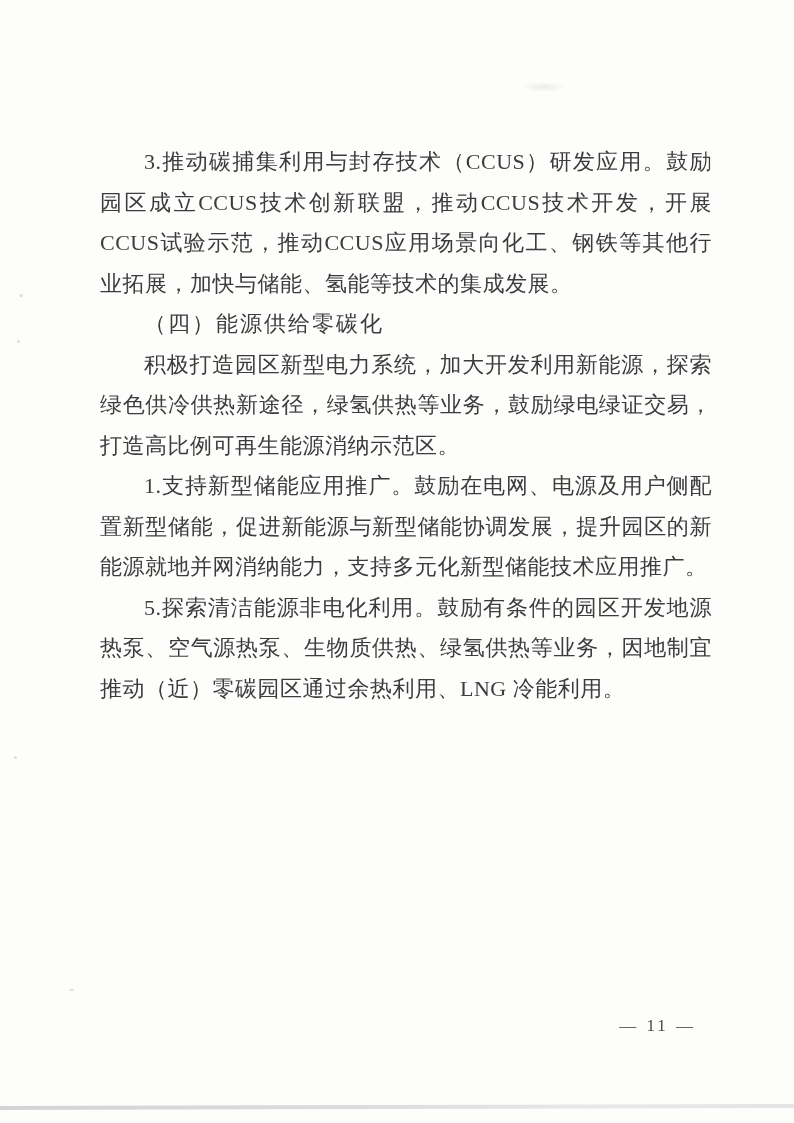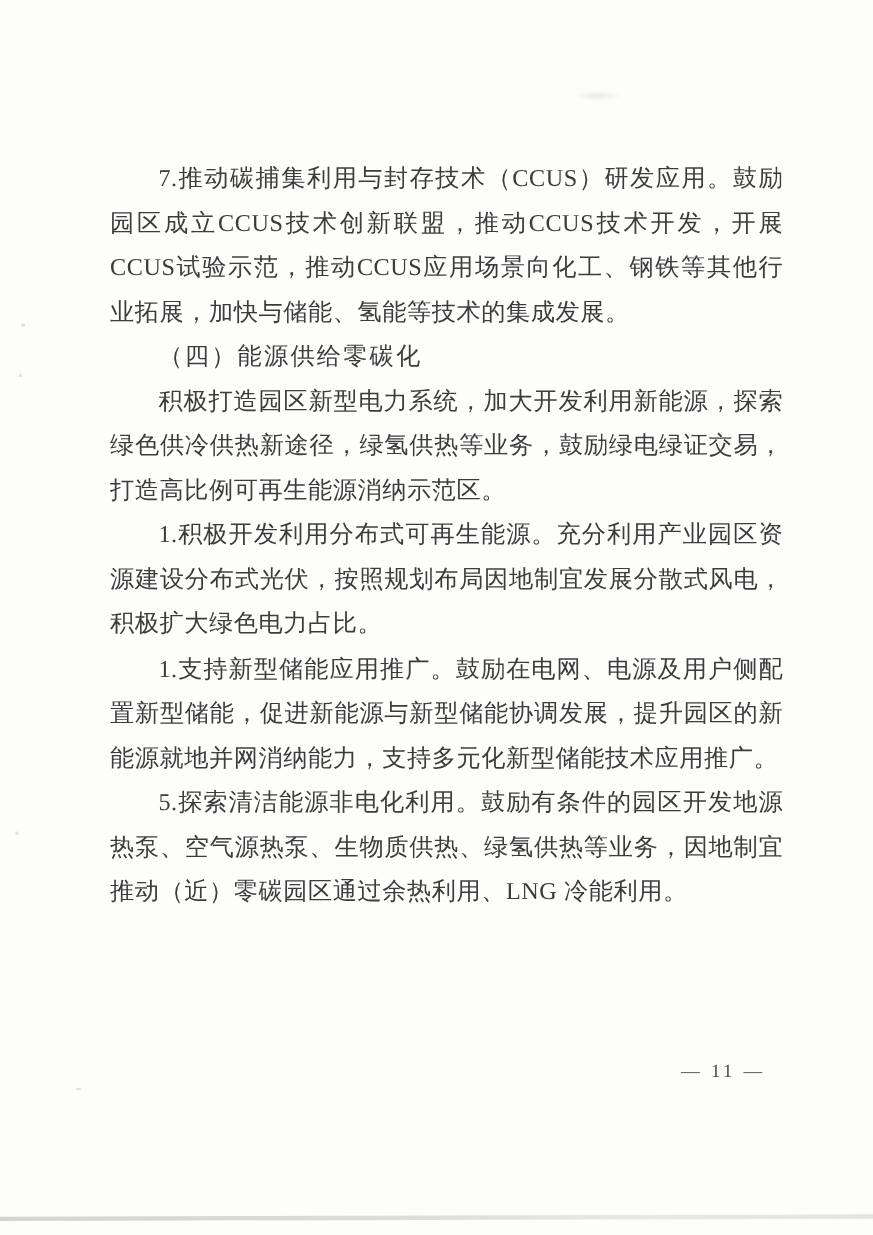--- a/index.html
+++ b/index.html
@@ -31,21 +31,21 @@
   .text-block p {
     margin: 0;
     padding: 0;
     text-indent: 2em;
   }
   .text-block p.section-heading {
     letter-spacing: 2px;
   }
   .page-number {
     position: absolute;
-    top: 962px;
+    top: 1014px;
     right: 98px;
     font-size: 17px;
     line-height: 24px;
     color: #4a4a4a;
     letter-spacing: 3px;
     white-space: nowrap;
   }
   
   .scan-edge-bottom {
     position: absolute;
@@ -77,24 +77,23 @@
   }
 </style>
 </head>
 <body>
 
 <div class="page">
 
   <div class="scan-smudge"></div>
 
   <div class="text-block">
-    <p>7.推动碳捕集利用与封存技术（CCUS）研发应用。鼓励园区成立CCUS技术创新联盟，推动CCUS技术开发，开展CCUS试验示范，推动CCUS应用场景向化工、钢铁等其他行业拓展，加快与储能、氢能等技术的集成发展。</p>
+    <p>3.推动碳捕集利用与封存技术（CCUS）研发应用。鼓励园区成立CCUS技术创新联盟，推动CCUS技术开发，开展CCUS试验示范，推动CCUS应用场景向化工、钢铁等其他行业拓展，加快与储能、氢能等技术的集成发展。</p>
     <p class="section-heading">（四）能源供给零碳化</p>
     <p>积极打造园区新型电力系统，加大开发利用新能源，探索绿色供冷供热新途径，绿氢供热等业务，鼓励绿电绿证交易，打造高比例可再生能源消纳示范区。</p>
-    <p>1.积极开发利用分布式可再生能源。充分利用产业园区资源建设分布式光伏，按照规划布局因地制宜发展分散式风电，积极扩大绿色电力占比。</p>
     <p>1.支持新型储能应用推广。鼓励在电网、电源及用户侧配置新型储能，促进新能源与新型储能协调发展，提升园区的新能源就地并网消纳能力，支持多元化新型储能技术应用推广。</p>
     <p>5.探索清洁能源非电化利用。鼓励有条件的园区开发地源热泵、空气源热泵、生物质供热、绿氢供热等业务，因地制宜推动（近）零碳园区通过余热利用、LNG 冷能利用。</p>
   </div>
 
   <div class="page-number">— 11 —</div>
 
   <div class="scan-speck speck-1"></div>
   <div class="scan-speck speck-2"></div>
   <div class="scan-speck speck-3"></div>
   <div class="scan-speck speck-4"></div>

